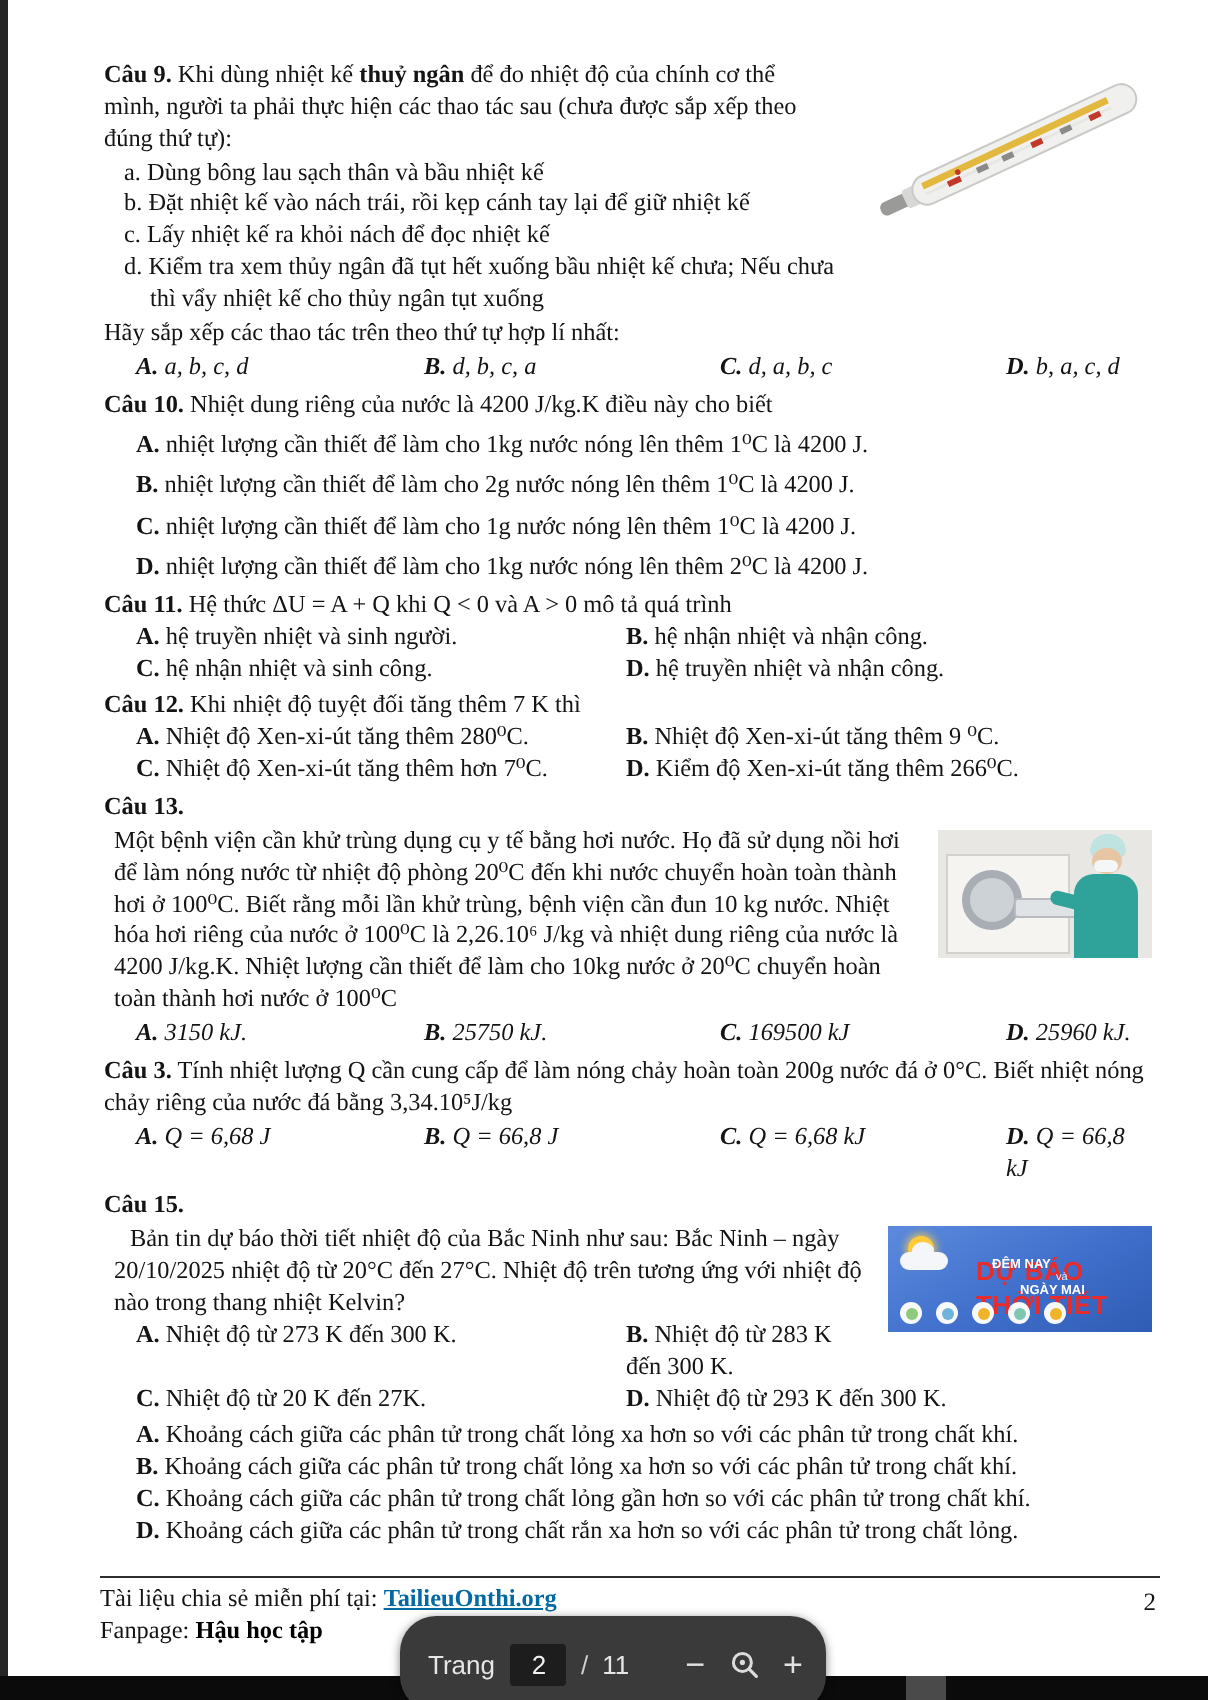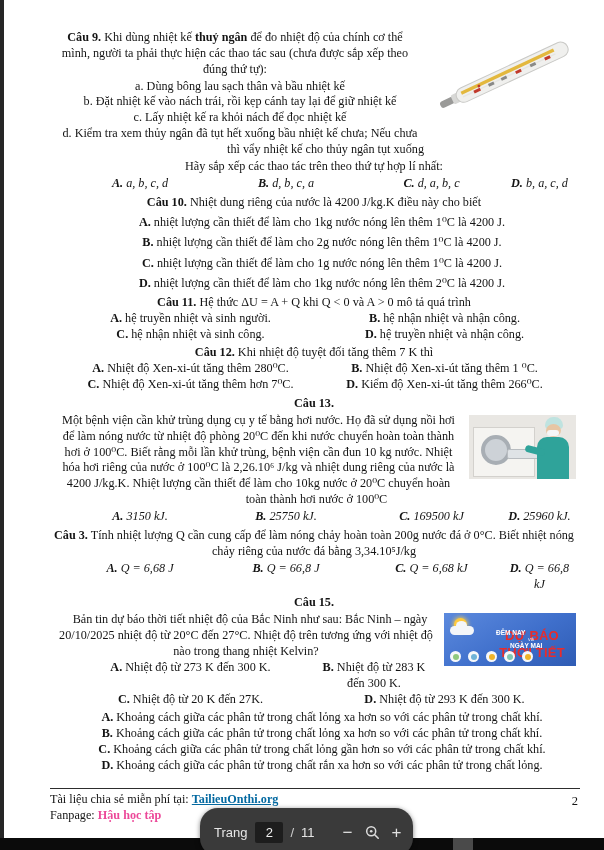--- a/index.html
+++ b/index.html
@@ -3,21 +3,21 @@
 <meta charset="utf-8">
 <style>
   html,body{margin:0;padding:0;background:#0d0d0d;}
   .stage{position:relative;width:604px;height:850px;background:#ffffff;overflow:hidden;
          font-family:"Liberation Serif","DejaVu Serif",serif;color:#141414;}
   .edge-left{position:absolute;left:0;top:0;width:4px;height:100%;background:#262626;z-index:5;}
   .edge-bottom{position:absolute;left:0;bottom:0;width:100%;height:12px;background:#0b0b0b;z-index:6;}
   .edge-notch{position:absolute;left:453px;bottom:0;width:20px;height:12px;background:#4a4a4a;z-index:7;}
 
   .content{position:absolute;left:52px;top:30px;width:524px;height:756px;overflow:hidden;
-           font-size:12.2px;line-height:1.30;text-align:center;}
+           font-size:12.2px;line-height:1.30;}
   .q{margin:0 0 3px 0;}
   .qt{margin:0;}
   .qt b{font-weight:bold;}
   .steps{margin:1px 0 0 10px;}
   .step{padding-left:13px;text-indent:-13px;margin:0;}
   .prompt{margin:1px 0 0 0;}
   .optrow4{display:grid;grid-template-columns:144px 148px 143px 1fr;padding-left:16px;margin-top:1px;font-style:italic;}
   .optrow2{display:grid;grid-template-columns:245px 1fr;padding-left:16px;}
   .optstack{padding-left:16px;}
   .optstack.sp .opt{display:block;margin-top:4.5px;}
@@ -53,21 +53,21 @@
   .wx-l2{position:absolute;left:84px;top:23px;font-size:5.5px;color:#e8eefb;}
   .wx-l3{position:absolute;left:66px;top:29px;font-size:6.5px;font-weight:bold;color:#fff;}
   .wx-row{position:absolute;left:6px;bottom:4px;display:flex;gap:7px;}
   .wx-ic{width:11px;height:11px;border-radius:50%;background:#f6f8fa;position:relative;}
   .wx-ic i{position:absolute;left:2.5px;top:2.5px;width:6px;height:6px;border-radius:50%;display:block;}
 
   
   .footer{position:absolute;left:50px;top:788px;width:530px;background:#fff;z-index:3;
           border-top:1.4px solid #2d2d2d;padding-top:3px;font-size:12.2px;line-height:1.3;}
   .f-link{color:#0369a1;font-weight:bold;text-decoration:underline;}
-  .f-red{color:#ec4899;font-weight:bold;}
+  .f-red{color:#000000;font-weight:bold;}
   .pagenum{position:absolute;right:2px;top:4px;font-size:12.5px;}
 
   
   .toolbar{position:absolute;left:200px;top:808px;width:213px;height:48px;z-index:8;
            border-radius:18px;background:#3a3a3a;box-shadow:0 1px 5px rgba(0,0,0,.5);
            display:flex;align-items:center;padding:0 14px;box-sizing:border-box;
            color:#e6e6e6;font-family:"Liberation Sans","DejaVu Sans",sans-serif;font-size:13px;}
   .tb-label{margin-right:8px;}
   .tb-pagebox{width:28px;height:21px;background:#1d1d1d;border:none;border-radius:2px;
               color:#f0f0f0;text-align:center;font-size:13px;font-family:inherit;padding:0;}
@@ -139,21 +139,21 @@
       <div class="optrow2">
         <span class="opt"><b class="ok">C.</b><span> hệ nhận nhiệt và sinh công.</span></span>
         <span class="opt"><b class="ok">D.</b><span> hệ truyền nhiệt và nhận công.</span></span>
       </div>
     </div>
 
     <div class="q">
       <p class="qt"><b>Câu 12.</b><span> Khi nhiệt độ tuyệt đối tăng thêm 7 K thì</span></p>
       <div class="optrow2">
         <span class="opt"><b class="ok">A.</b><span> Nhiệt độ Xen-xi-út tăng thêm 280⁰C.</span></span>
-        <span class="opt"><b class="ok">B.</b><span> Nhiệt độ Xen-xi-út tăng thêm 1 ⁰C.</span></span>
+        <span class="opt"><b class="ok">B.</b><span> Nhiệt độ Xen-xi-út tăng thêm 9 ⁰C.</span></span>
       </div>
       <div class="optrow2">
         <span class="opt"><b class="ok">C.</b><span> Nhiệt độ Xen-xi-út tăng thêm hơn 7⁰C.</span></span>
         <span class="opt"><b class="ok">D.</b><span> Kiểm độ Xen-xi-út tăng thêm 266⁰C.</span></span>
       </div>
     </div>
 
     <div class="q">
       <p class="qt"><b>Câu 13.</b></p>
       <p class="para">

